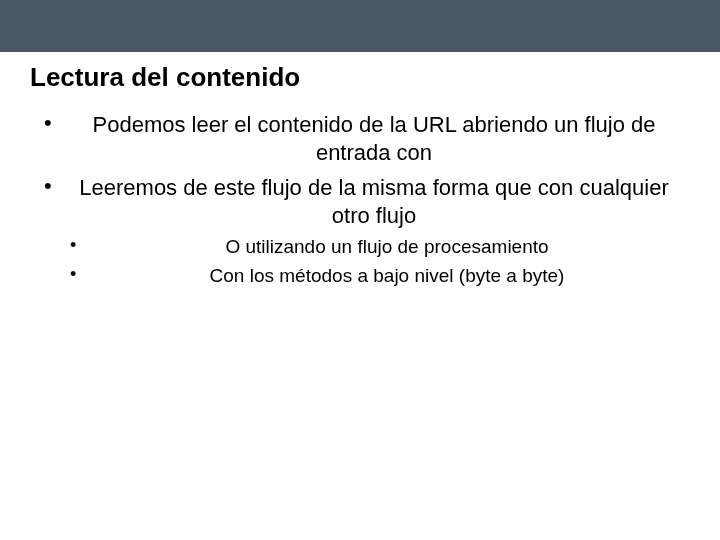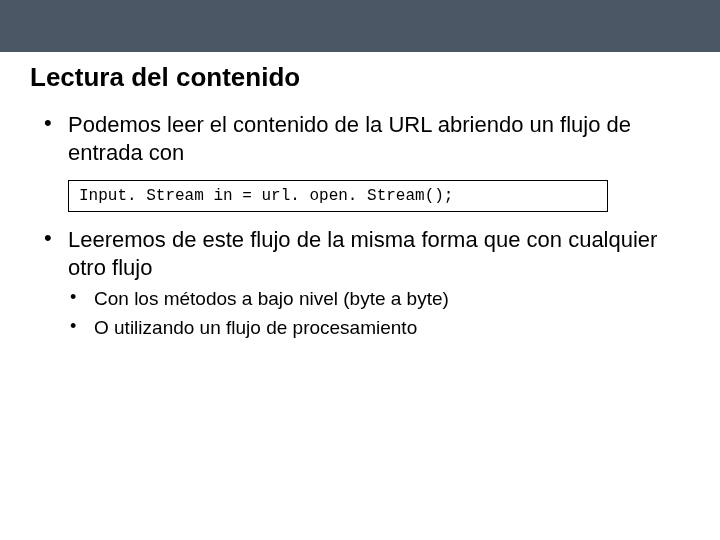--- a/index.html
+++ b/index.html
@@ -23,20 +23,21 @@
       font-size: 26px;
       font-weight: bold;
       color: #000;
       padding: 10px 0 0 30px;
     }
     .content {
       padding: 12px 40px 0 40px;
     }
     ul.top-list {
       list-style: none;
+      text-align: center;
     }
     ul.top-list > li {
       position: relative;
       padding-left: 28px;
       margin-bottom: 8px;
     }
     ul.top-list > li::before {
       content: "•";
       position: absolute;
       left: 4px;
@@ -97,31 +98,30 @@
 <div class="content">
   <div class="spacer-top"></div>
   <ul class="top-list">
 
     <li>
       <span class="bullet-text">Podemos leer el contenido de la URL abriendo un flujo de entrada con</span>
     </li>
 
   </ul>
 
-  <div class="code-box">Input. Stream in = url. open. Stream();</div>
 
   <ul class="top-list">
 
     <li>
       <span class="bullet-text">Leeremos de este flujo de la misma forma que con cualquier otro flujo</span>
       <ul class="sub-list">
         <li>
-          <span class="sub-text">Con los métodos a bajo nivel (byte a byte)</span>
+          <span class="sub-text">O utilizando un flujo de procesamiento</span>
         </li>
         <li>
-          <span class="sub-text">O utilizando un flujo de procesamiento</span>
+          <span class="sub-text">Con los métodos a bajo nivel (byte a byte)</span>
         </li>
       </ul>
     </li>
 
 
   </ul>
 </div>
 
 </body></html>

